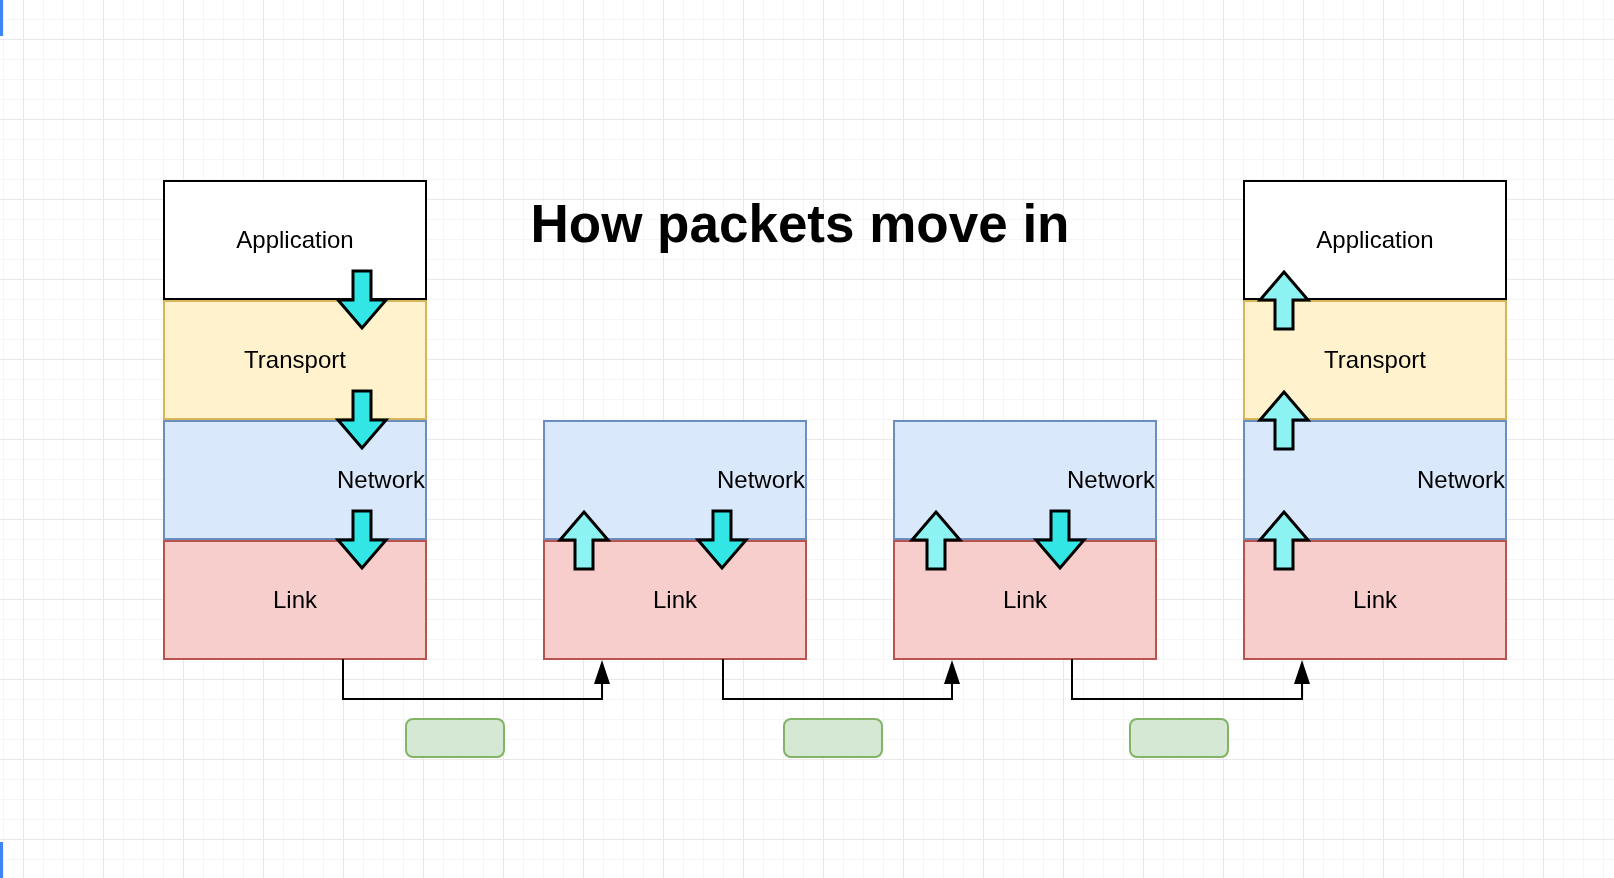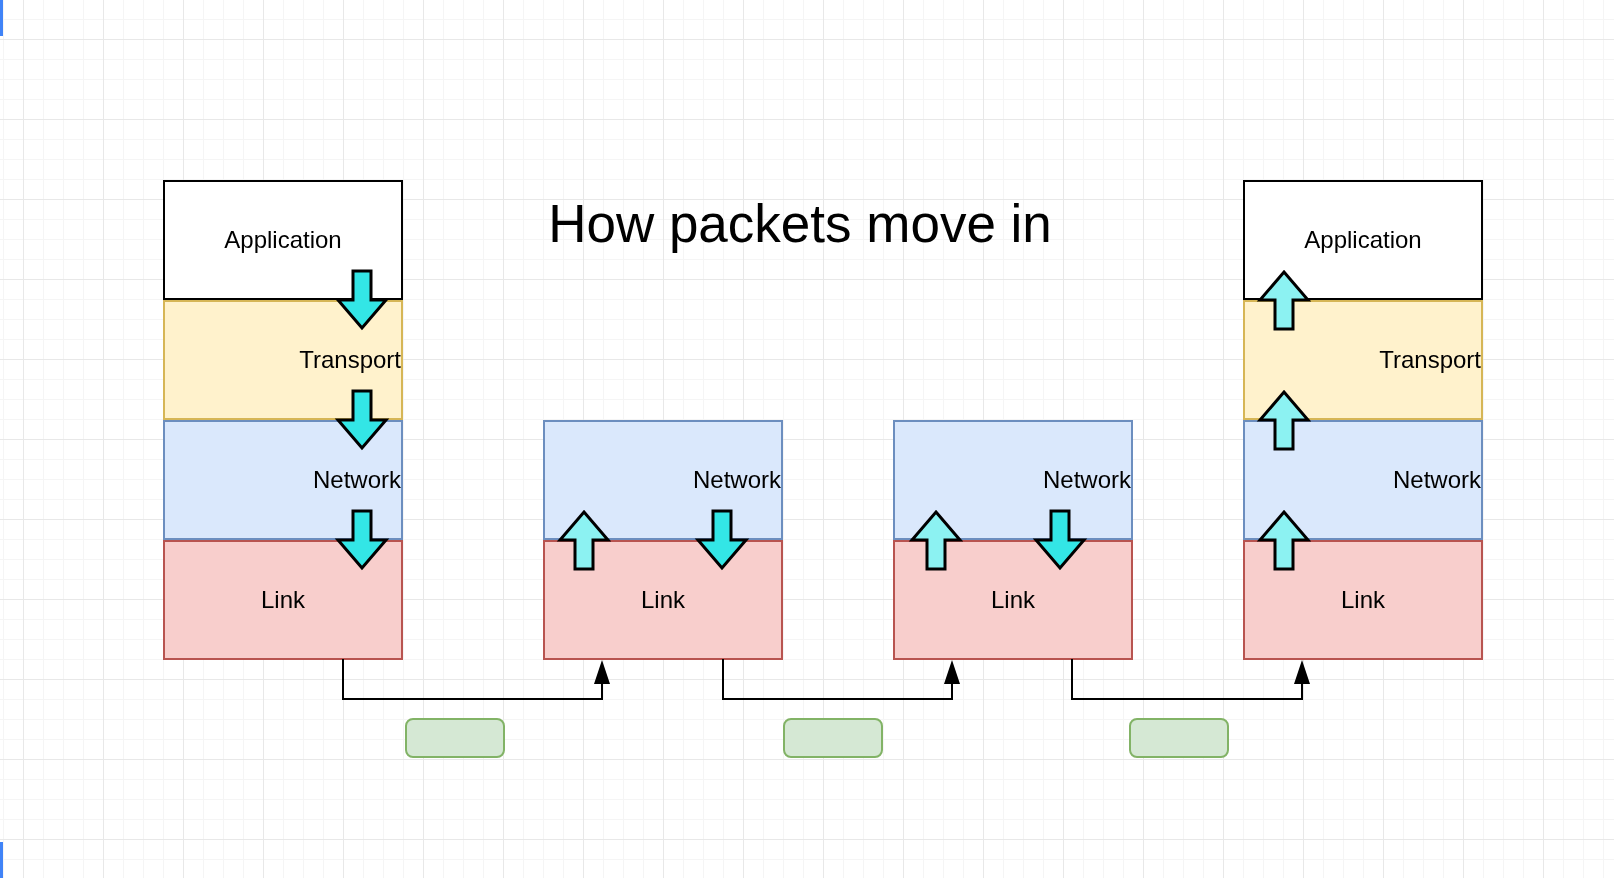--- a/index.html
+++ b/index.html
@@ -14,31 +14,31 @@
       linear-gradient(to bottom, #f5f5f5 1px, transparent 1px);
     background-size:80px 80px,80px 80px,20px 20px,20px 20px;
     background-position:23px 0,0 39px,3px 0,0 19px;
   }
   .page-edge{position:absolute;left:0;width:3px;background:var(--page-edge,#4083f7);}
   .page-edge.top{top:0;height:36px;}
   .page-edge.bottom{top:842px;height:36px;}
 
   .title{
     position:absolute;left:500px;top:192px;width:600px;
-    text-align:center;font-size:53px;line-height:64px;color:#000;
+    text-align:center;font-size:53px;line-height:64px;color:#000;font-weight:bold;
   }
 
   .layer{
-    position:absolute;width:240px;height:120px;box-sizing:border-box;
+    position:absolute;width:264px;height:120px;box-sizing:border-box;
     border:2px solid #000;display:flex;align-items:center;justify-content:center;
     font-size:24px;
   }
   .layer .label{pointer-events:none;}
   .app      {background:var(--application-fill,#fff); border-color:var(--application-stroke,#000);}
-  .transport{background:var(--transport-fill,#FFF2CC);border-color:var(--transport-stroke,#D6B656);justify-content:flex-end;}
+  .transport{background:var(--transport-fill,#FFF2CC);border-color:var(--transport-stroke,#D6B656);}
   .network  {background:var(--network-fill,#DAE8FC);  border-color:var(--network-stroke,#6C8EBF);justify-content:flex-end;}
   .link     {background:var(--link-fill,#F8CECC);     border-color:var(--link-stroke,#B85450);}
 
   .arrow{position:absolute;width:56px;height:62px;overflow:visible;}
   .arrow polygon{stroke:var(--arrow-stroke,#000);stroke-width:3;stroke-linejoin:miter;}
   .arrow polygon.down{fill:var(--arrow-down-fill,#33E6E6);}
   .arrow polygon.up{fill:var(--arrow-up-fill,#8CF2F2);}
 
   .connectors{position:absolute;left:0;top:0;}
   .connectors path{fill:none;stroke:var(--connector-stroke,#000);stroke-width:2;}

